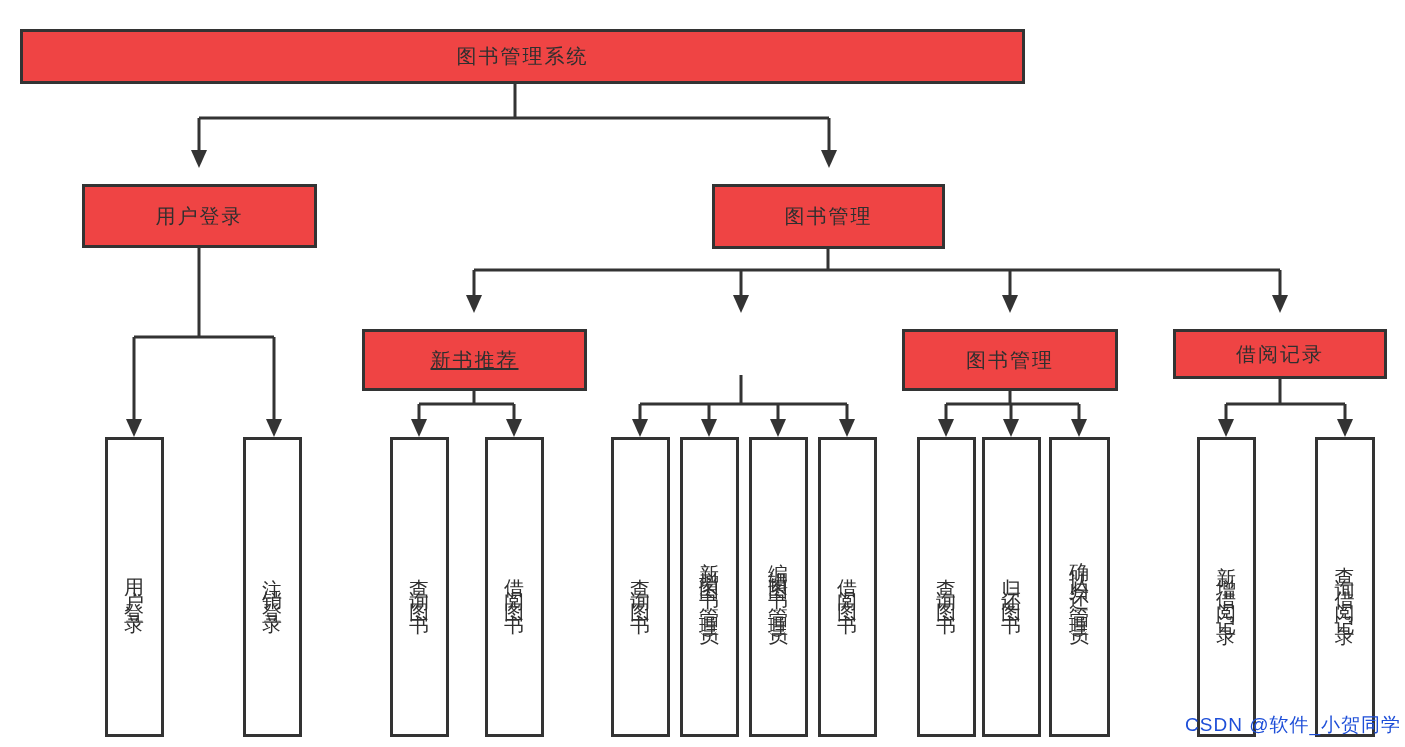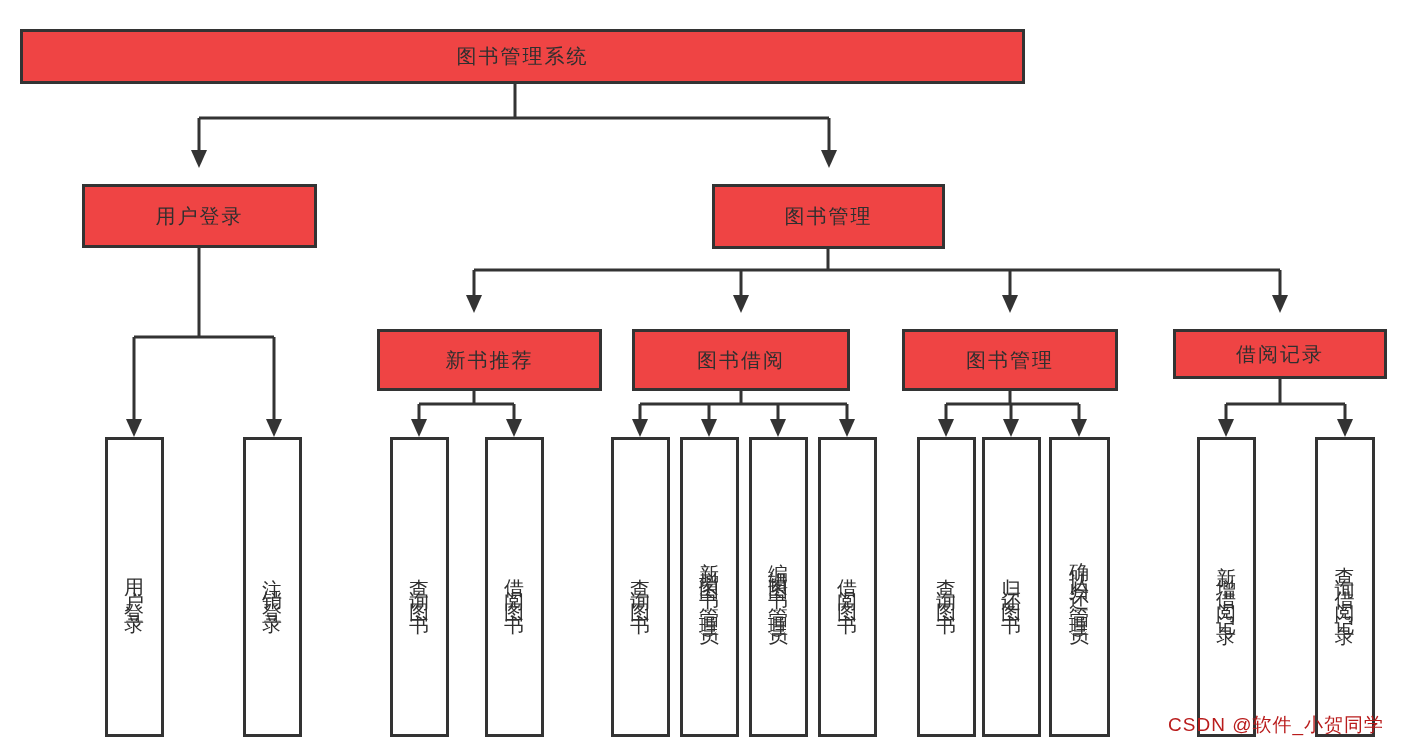--- a/index.html
+++ b/index.html
@@ -56,45 +56,45 @@
     letter-spacing: 12px;
     line-height: 1;
     white-space: nowrap;
   }
   .vbox.long .vtext { letter-spacing: 9px; }
 
   
   .n-root { left: 20px;  top: 13px;  width: 1005px; height: 55px; }
   .n-ul   { left: 82px;  top: 168px; width: 235px;  height: 64px; }
   .n-bm   { left: 712px; top: 168px; width: 233px;  height: 65px; }
-  .n-nb   { left: 377px; top: 313px; width: 225px;  height: 62px; }
+  .n-nb   { left: 362px; top: 313px; width: 225px;  height: 62px; text-decoration: underline; }
   .n-bb   { left: 632px; top: 313px; width: 218px;  height: 62px; }
   .n-cb   { left: 902px; top: 313px; width: 216px;  height: 62px; }
   .n-br   { left: 1173px;top: 313px; width: 214px;  height: 50px; }
 
   .l-ul1 { left: 105px; }
   .l-ul2 { left: 243px; }
   .l-nb1 { left: 390px; }
   .l-nb2 { left: 485px; }
   .l-bb1 { left: 611px; }
   .l-bb2 { left: 680px; }
   .l-bb3 { left: 749px; }
   .l-bb4 { left: 818px; }
   .l-cb1 { left: 917px; }
   .l-cb2 { left: 982px; }
   .l-cb3 { left: 1049px; width: 61px; }
   .l-br1 { left: 1197px; }
   .l-br2 { left: 1315px; width: 60px; }
 
   .watermark {
     position: absolute;
-    right: 21px;
+    right: 4px;
     bottom: 9px;
     font-size: 19px;
-    color: #b91c1c;
+    color: #1d4ed8;
     letter-spacing: 1px;
     white-space: nowrap;
   }
 </style>
 </head>
 <body>
 
 <div class="stage">
 
   <svg class="connectors" viewBox="0 0 1405 747" xmlns="http://www.w3.org/2000/svg">
@@ -139,21 +139,20 @@
       <polygon points="1337,419 1353,419 1345,437"></polygon>
     </g>
   </svg>
 
   <div class="hbox n-root">图书管理系统</div>
 
   <div class="hbox n-ul">用户登录</div>
   <div class="hbox n-bm">图书管理</div>
 
   <div class="hbox n-nb">新书推荐</div>
-  <div class="hbox n-bb">图书借阅</div>
   <div class="hbox n-cb">图书管理</div>
   <div class="hbox n-br">借阅记录</div>
 
   <div class="vbox l-ul1">
     <span class="vtext">用户登录</span>
   </div>
   <div class="vbox l-ul2">
     <span class="vtext">注销登录</span>
   </div>
 

